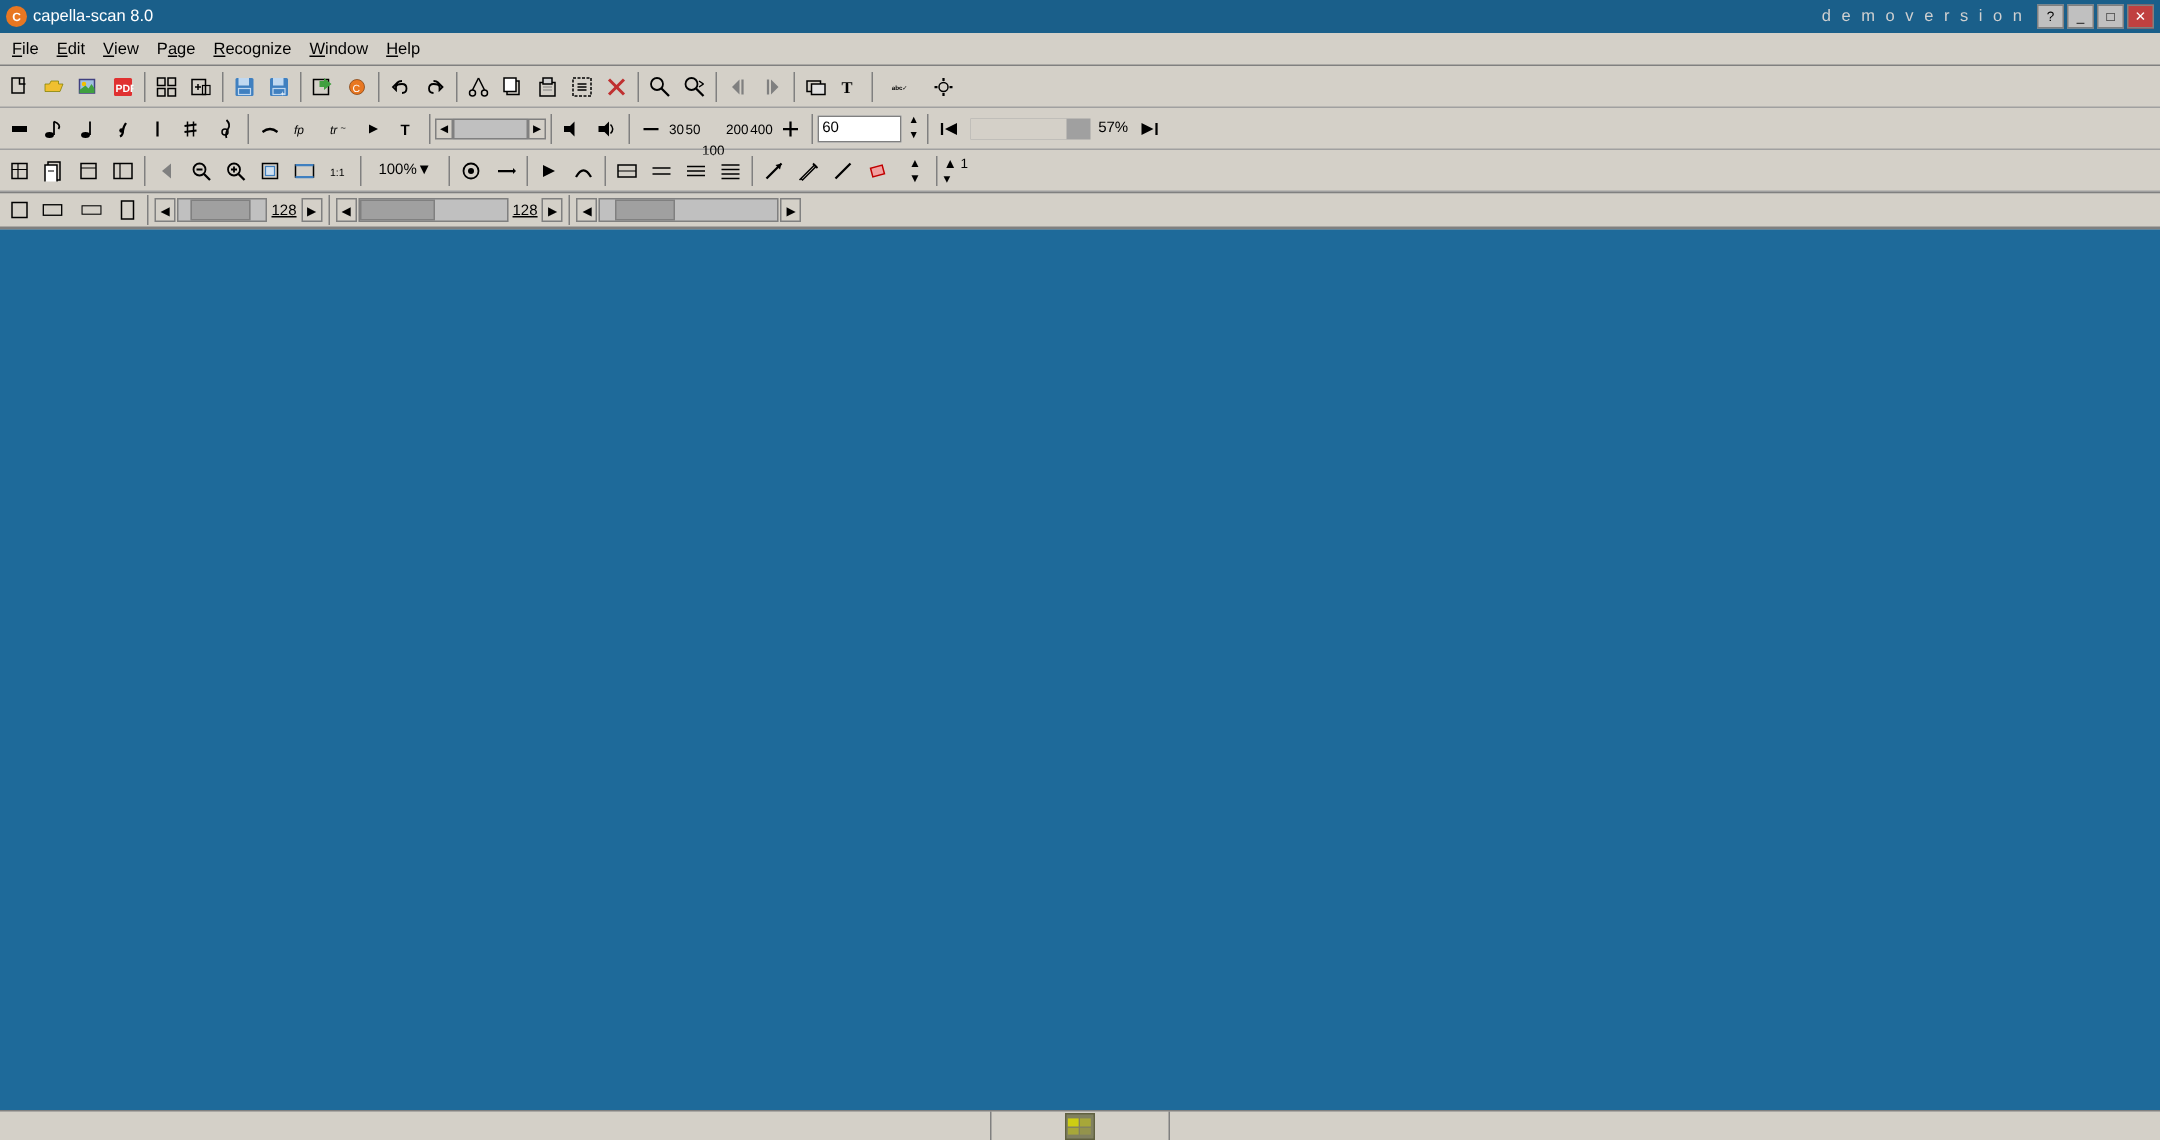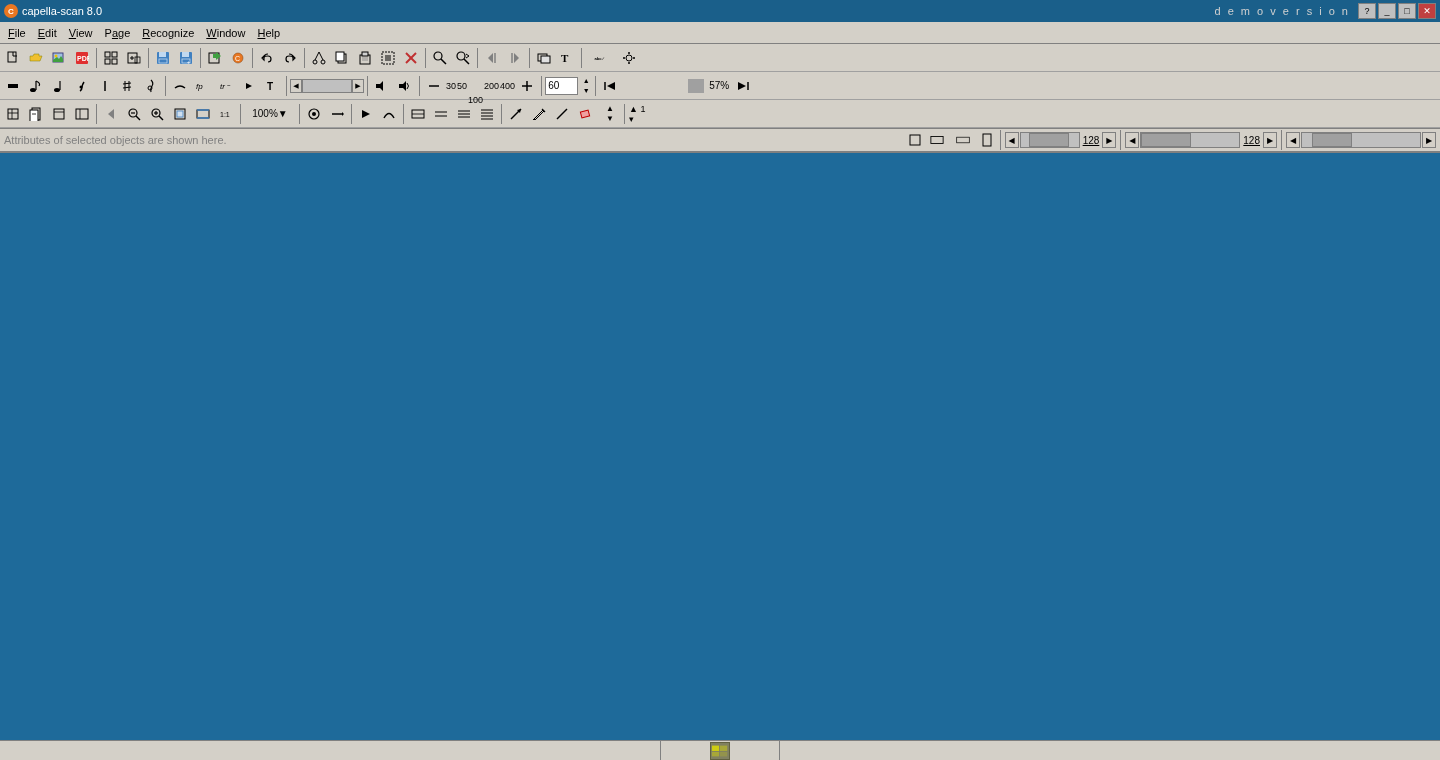--- a/index.html
+++ b/index.html
@@ -604,21 +604,21 @@
       <span style="font-size:9px;">200</span>
       <span style="font-size:9px;">400</span>
     </div>
     <div class="tb-btn" title="Increase tempo">
       <svg viewBox="0 0 14 14">
           <line x1="2" y1="7" x2="12" y2="7" stroke="#000" stroke-width="1.5"></line>
           <line x1="7" y1="2" x2="7" y2="12" stroke="#000" stroke-width="1.5"></line>
         </svg>
     </div>
     <div class="tb-separator"></div>
-    <input class="tb-input" value="60" style="width: 33px;">
+    <input class="tb-input" value="60" style="width: 56px;">
     <div style="display:flex;flex-direction:column;margin-left:1px;">
       <div class="tb-btn" style="width:12px;height:10px;font-size:7px;">▲</div>
       <div class="tb-btn" style="width:12px;height:10px;font-size:7px;">▼</div>
     </div>
     <div class="tb-separator"></div>
     <div class="tb-btn" title="Go to start">
       <svg viewBox="0 0 14 14">
           <polygon points="12,3 4,7 12,11" fill="#000"></polygon>
           <line x1="2" y1="3" x2="2" y2="11" stroke="#000" stroke-width="1.5"></line>
         </svg>
@@ -787,21 +787,20 @@
       <div class="tb-btn" style="height:10px;font-size:8px;">▲</div>
       <div class="tb-btn" style="height:10px;font-size:8px;">▼</div>
     </div>
     <div class="tb-separator"></div>
     <div class="tb-btn" style="font-size:9px;">▲ 1 ▾</div>
   </div>
 
 </div>
 
 <div id="attr-bar">
-  <span id="attr-text">Attributes of selected objects are shown here.</span>
 
   <div class="attr-bar-right">
 
     <div class="tb-btn" style="width:18px;height:18px;">
       <svg viewBox="0 0 14 14">
           <rect x="2" y="2" width="10" height="10" fill="none" stroke="#000" stroke-width="1"></rect>
         </svg>
     </div>
     <div class="tb-btn" style="width:22px;height:18px;">
       <svg viewBox="0 0 16 14">

